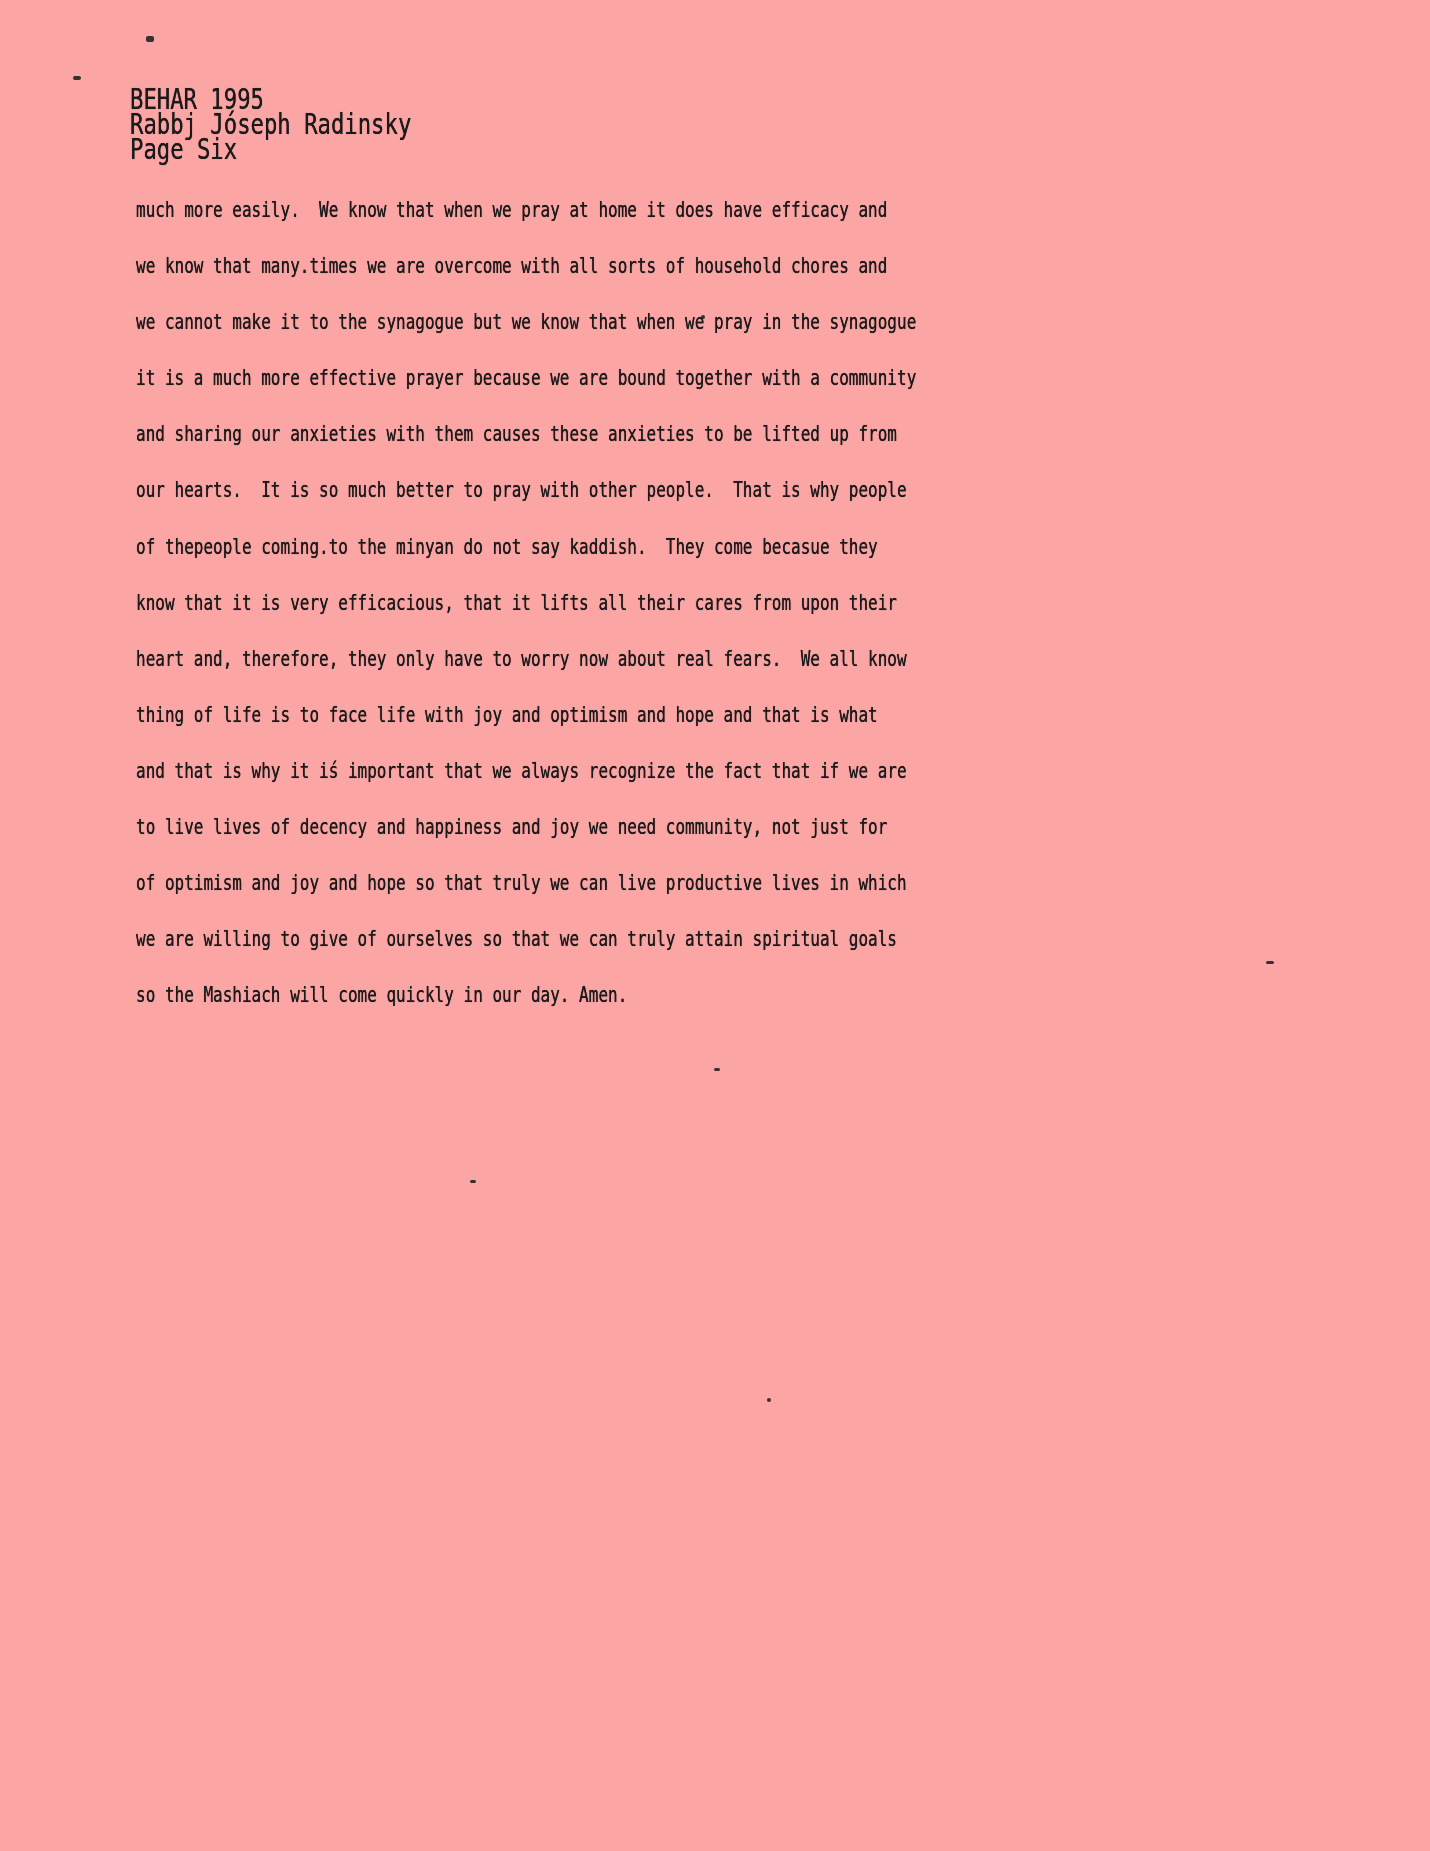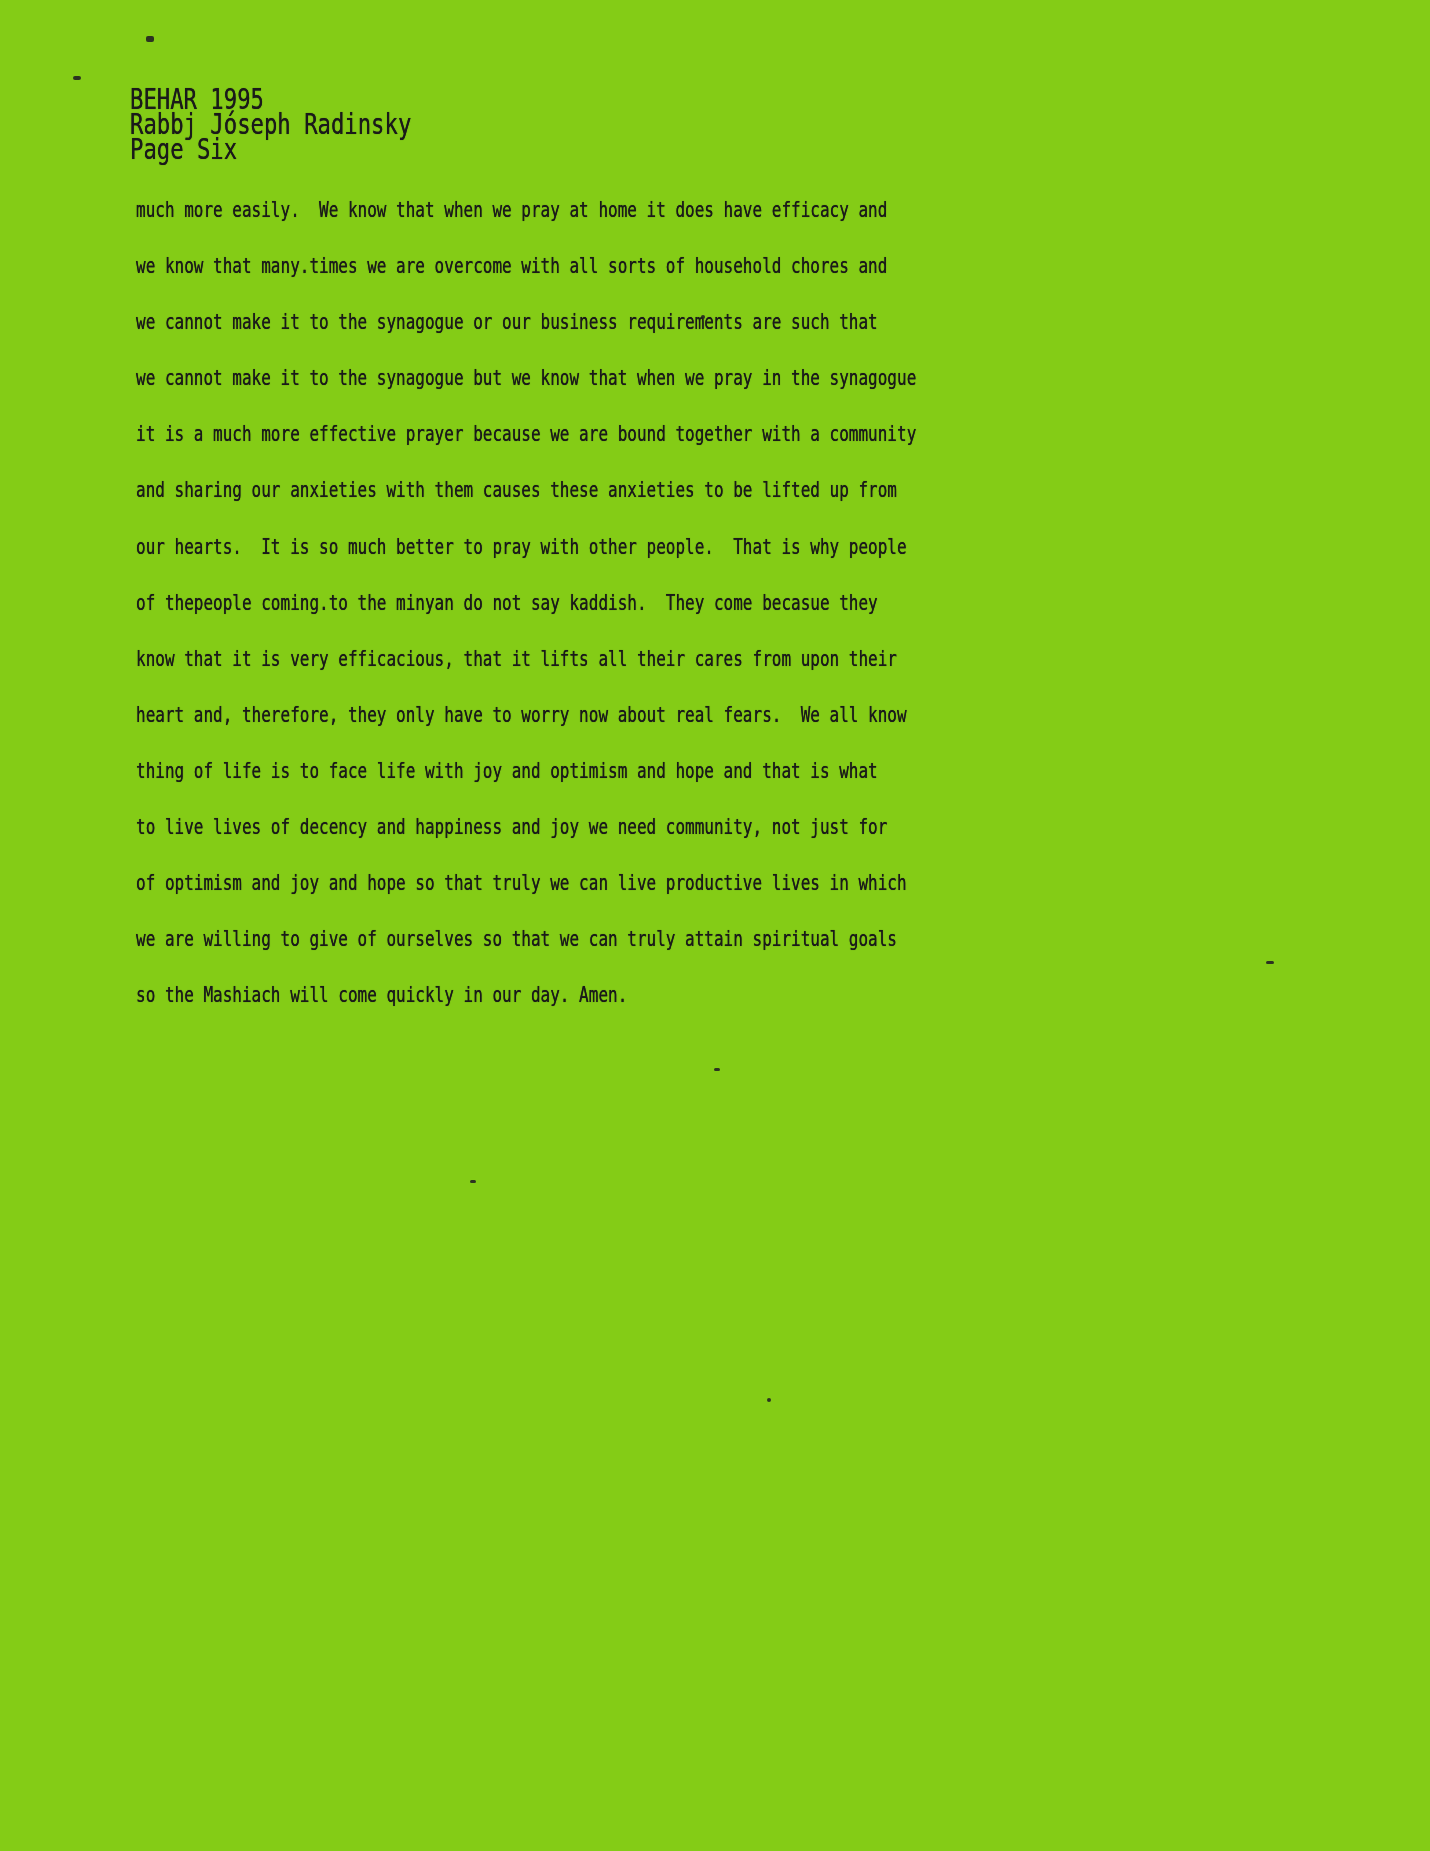--- a/index.html
+++ b/index.html
@@ -4,21 +4,21 @@
 <style>
   html, body {
     margin: 0;
     padding: 0;
     background: #ffffff;
   }
   .sheet {
     position: relative;
     width: 1430px;
     height: 1851px;
-    background: #84cc16;
+    background: #fca5a5;
     overflow: hidden;
     font-family: "DejaVu Sans Mono", "Liberation Mono", monospace;
     color: #1a1a1a;
   }
   
   .tw {
     display: inline-block;
     transform: scaleY(1.28);
     transform-origin: 0 80%;
     white-space: pre;
@@ -61,29 +61,29 @@
 
   <div class="header-block">
     <div class="hline"><span class="tw">BEHAR 1995</span></div>
     <div class="hline"><span class="tw">Rabbj Jóseph Radinsky</span></div>
     <div class="hline"><span class="tw">Page Six</span></div>
   </div>
 
   <div class="body-block">
     <div class="bline"><span class="tw">much more easily.  We know that when we pray at home it does have efficacy and</span></div>
     <div class="bline"><span class="tw">we know that many.times we are overcome with all sorts of household chores and</span></div>
-    <div class="bline"><span class="tw">we cannot make it to the synagogue or our business requirements are such that</span></div>
     <div class="bline"><span class="tw">we cannot make it to the synagogue but we know that when we pray in the synagogue</span></div>
     <div class="bline"><span class="tw">it is a much more effective prayer because we are bound together with a community</span></div>
     <div class="bline"><span class="tw">and sharing our anxieties with them causes these anxieties to be lifted up from</span></div>
     <div class="bline"><span class="tw">our hearts.  It is so much better to pray with other people.  That is why people</span></div>
     <div class="bline"><span class="tw">of thepeople coming.to the minyan do not say kaddish.  They come becasue they</span></div>
     <div class="bline"><span class="tw">know that it is very efficacious, that it lifts all their cares from upon their</span></div>
     <div class="bline"><span class="tw">heart and, therefore, they only have to worry now about real fears.  We all know</span></div>
     <div class="bline"><span class="tw">thing of life is to face life with joy and optimism and hope and that is what</span></div>
+    <div class="bline"><span class="tw">and that is why it iś important that we always recognize the fact that if we are</span></div>
     <div class="bline"><span class="tw">to live lives of decency and happiness and joy we need community, not just for</span></div>
     <div class="bline"><span class="tw">of optimism and joy and hope so that truly we can live productive lives in which</span></div>
     <div class="bline"><span class="tw">we are willing to give of ourselves so that we can truly attain spiritual goals</span></div>
     <div class="bline"><span class="tw">so the Mashiach will come quickly in our day. Amen.</span></div>
   </div>
 
   <div>
       <div class="artifact" style="left: 146px; top: 36px; width: 8px; height: 6px;"></div>
       <div class="artifact" style="left: 73px; top: 76px; width: 8px; height: 4px;"></div>
       <div class="artifact" style="left: 701px; top: 315px; width: 4px; height: 4px;"></div>

